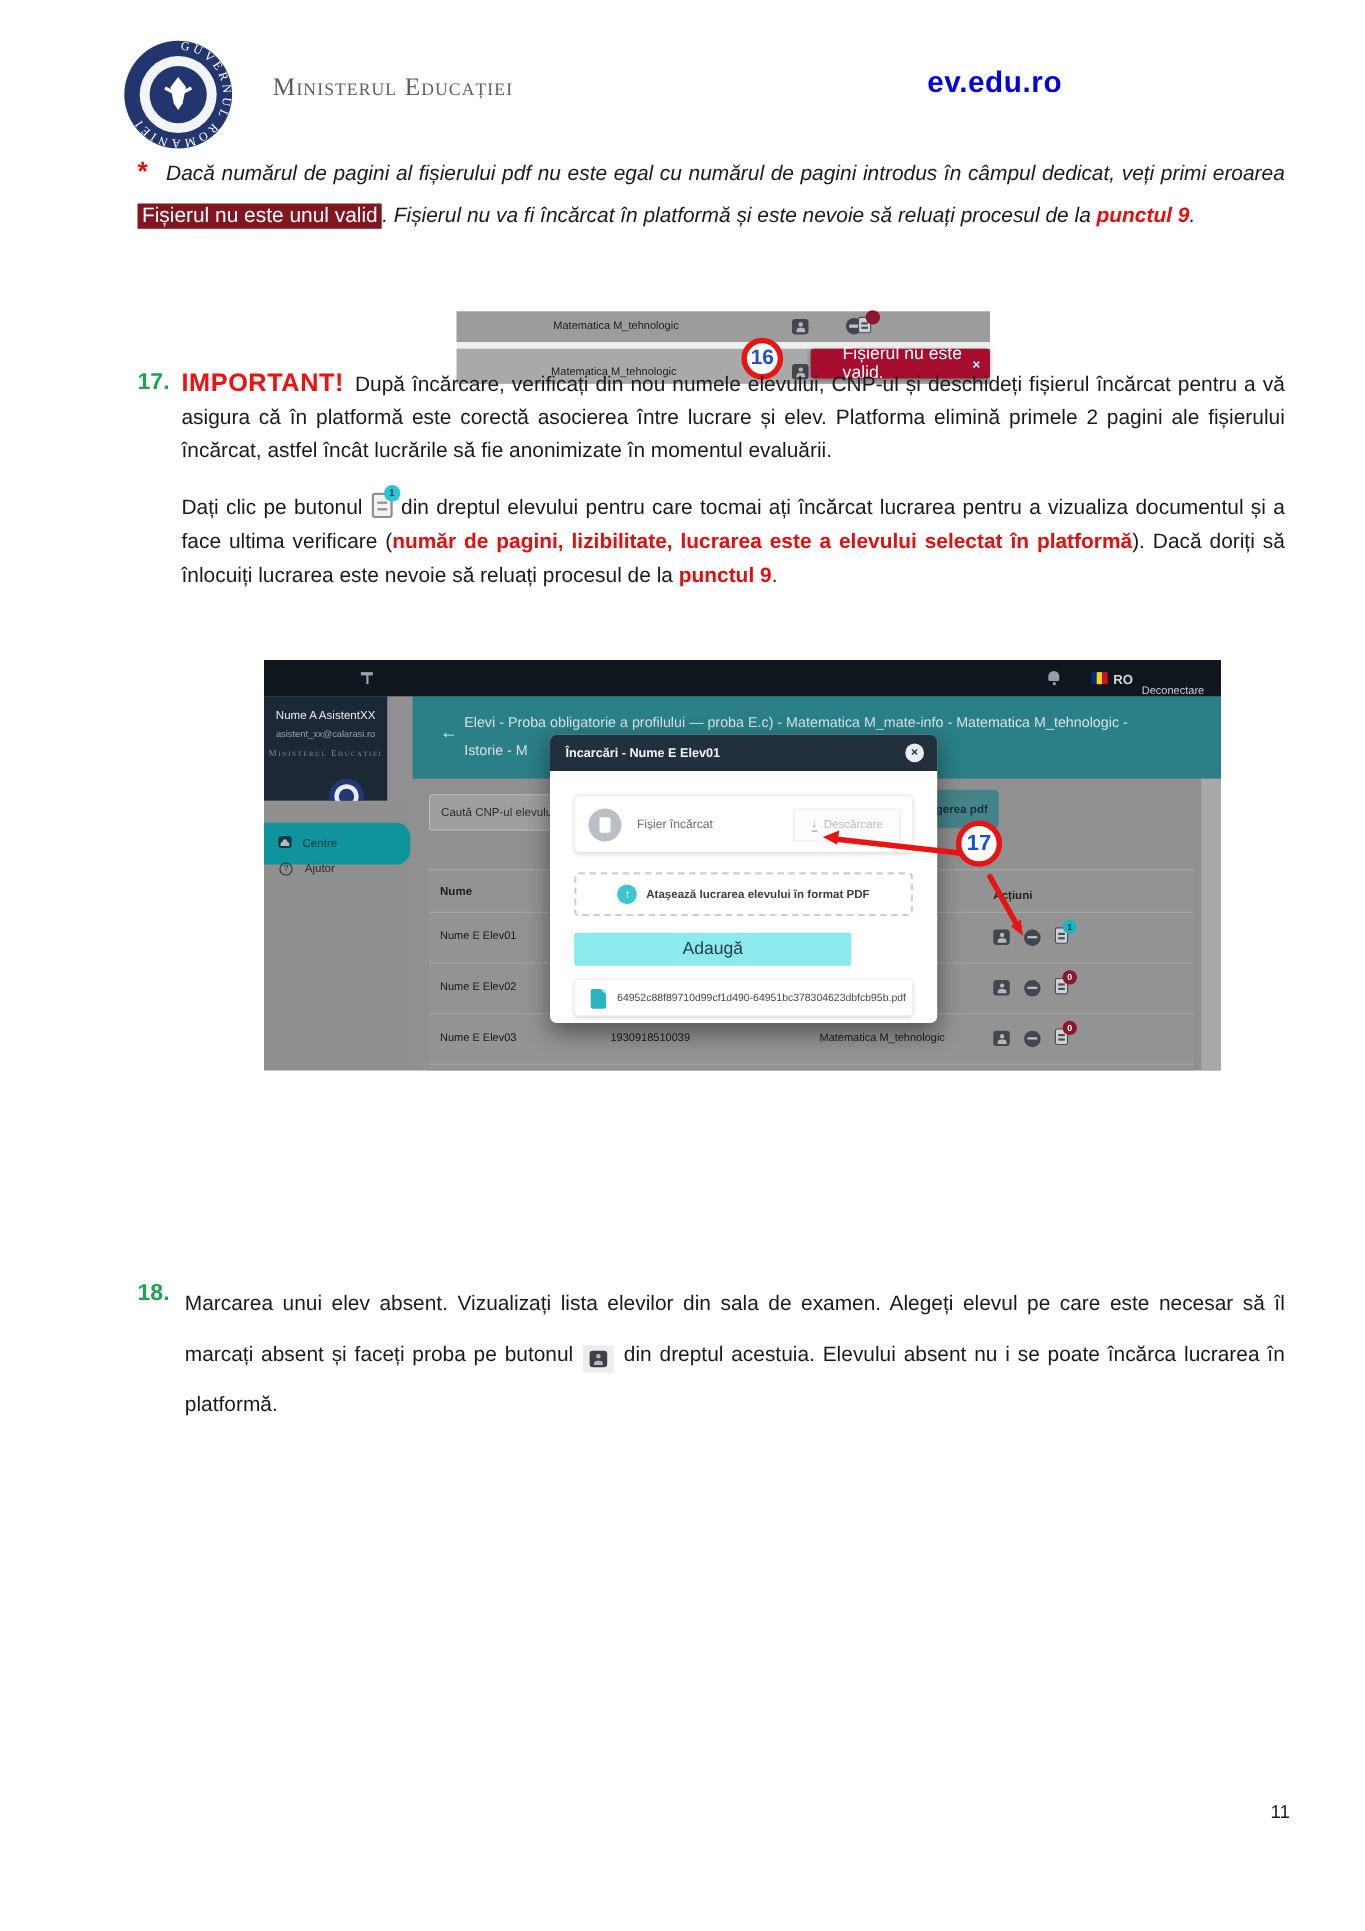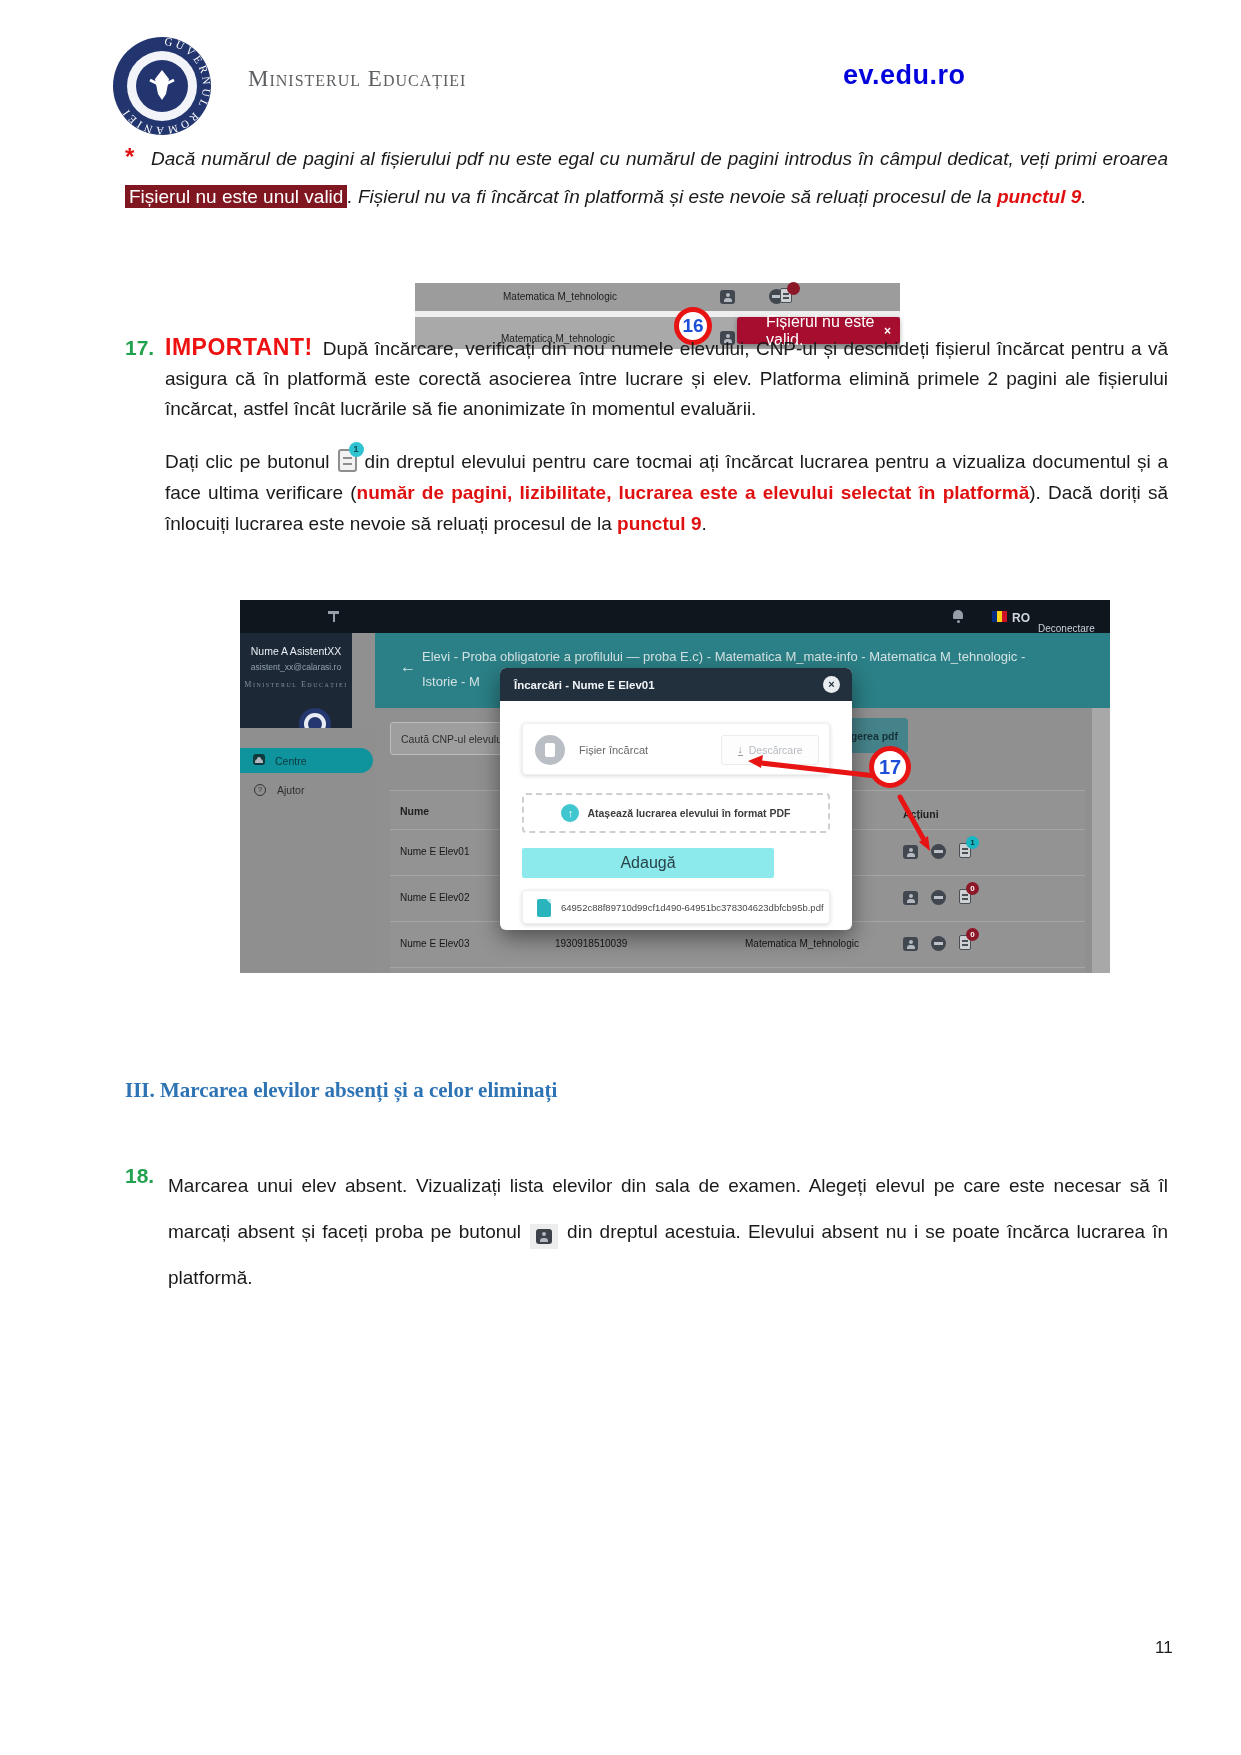--- a/index.html
+++ b/index.html
@@ -54,21 +54,21 @@
   .s1row { position:absolute; left:0; width:485px; }
   .toast { position:absolute; background:#a60d2f; border-radius:3px; color:#fff; display:flex; align-items:center; box-shadow:0 2px 5px rgba(0,0,0,.3); }
 
   
   .shot2 { position:absolute; left:240px; top:600px; width:870px; height:373px; font-size:10.5px; background:#909090; }
   .s2-topbar { position:absolute; left:0; top:0; width:870px; height:33px; background:#10161d; z-index:3; }
   .s2-teal { position:absolute; left:135px; top:33px; width:735px; height:75px; background:#2b7f86; z-index:1; }
   .s2-title { color:#d2e2e3; font-size:13px; line-height:25px; }
   .s2-side-dark { position:absolute; left:0; top:33px; width:112px; height:95px; background:#1d2836; z-index:2; text-align:center; }
   .s2-side-light { position:absolute; left:0; top:128px; width:135px; height:245px; background:#8f8f8f; z-index:2; }
-  .s2-pill { position:absolute; left:0; top:20px; width:133px; height:25px; background:#0f939c; border-radius:0 13px 13px 0; display:flex; align-items:center; color:#0e3a3e; font-size:10.5px; }
+  .s2-pill { position:absolute; left:0; top:20px; width:133px; height:38px; background:#0f939c; border-radius:0 13px 13px 0; display:flex; align-items:center; color:#0e3a3e; font-size:10.5px; }
   .s2-content { position:absolute; left:135px; top:108px; width:735px; height:265px; background:#909090; z-index:1; }
   .s2-edge { position:absolute; left:852px; top:108px; width:18px; height:265px; background:#a8a8a8; z-index:1; }
   .s2-searchbox { position:absolute; left:15px; top:14px; width:300px; height:33px; background:#9e9e9e; border:1px solid #bcbcbc; border-radius:3px; }
   .s2-searchbox input { width:100%; height:100%; background:transparent; border:none; outline:none; font-family:"Liberation Sans",sans-serif; font-size:10.5px; padding:0 10px; }
   .s2-searchbox input::placeholder { color:#2f2f2f; opacity:1; }
   .s2-delbtn { position:absolute; left:405px; top:10px; width:128px; height:35px; background:#45838a; border:none; border-radius:4px; color:#17333a; font-weight:bold; font-size:10.5px; text-align:right; padding-right:10px; font-family:"Liberation Sans",sans-serif; }
   .s2-table { position:absolute; left:15px; top:82px; width:695px; height:183px; background:#939393; border-top:1px solid #a6a6a6; }
   .s2-th { font-weight:bold; color:#1f1f1f; font-size:10.5px; }
   .s2-rowline { position:absolute; left:0; width:695px; height:1px; background:#a6a6a6; }
   .s2-cell { position:absolute; color:#171717; font-size:10px; }
@@ -265,21 +265,20 @@
       <polygon points="508,161 523,155 521,168" fill="#e81414"></polygon>
       <line x1="660" y1="197" x2="684" y2="240" stroke="#e81414" stroke-width="5" stroke-linecap="round"></line>
       <polygon points="690,251 679,242 688,236" fill="#e81414"></polygon>
     </svg>
 
     <div class="callout" style="left:629px; top:146px; width:42px; height:42px; font-size:20px; z-index:30;">
         <span>17</span>
       </div>
   </div>
 
-  <h2 class="abs section3" style="left:125px; top:1078px;"><span>III.</span> <span>Marcarea elevilor absenți și a celor eliminați</span></h2>
 
   <span class="abs item-num" style="left:125px; top:1164px;">18.</span>
   <p class="abs body-p" style="left:168px; top:1163px; width:1000px; line-height:46px;"><span>Marcarea unui elev absent. Vizualizați lista elevilor din sala de examen. Alegeți elevul pe care este necesar să îl marcați absent și faceți proba pe butonul</span><span class="tile-person">
         <span class="ic-person"></span>
       </span><span>din dreptul acestuia. Elevului absent nu i se poate încărca lucrarea în platformă.</span></p>
 
   <div class="abs pagenum" style="left:1155px; top:1638px;">11</div>
 </div>
 
 </body></html>

